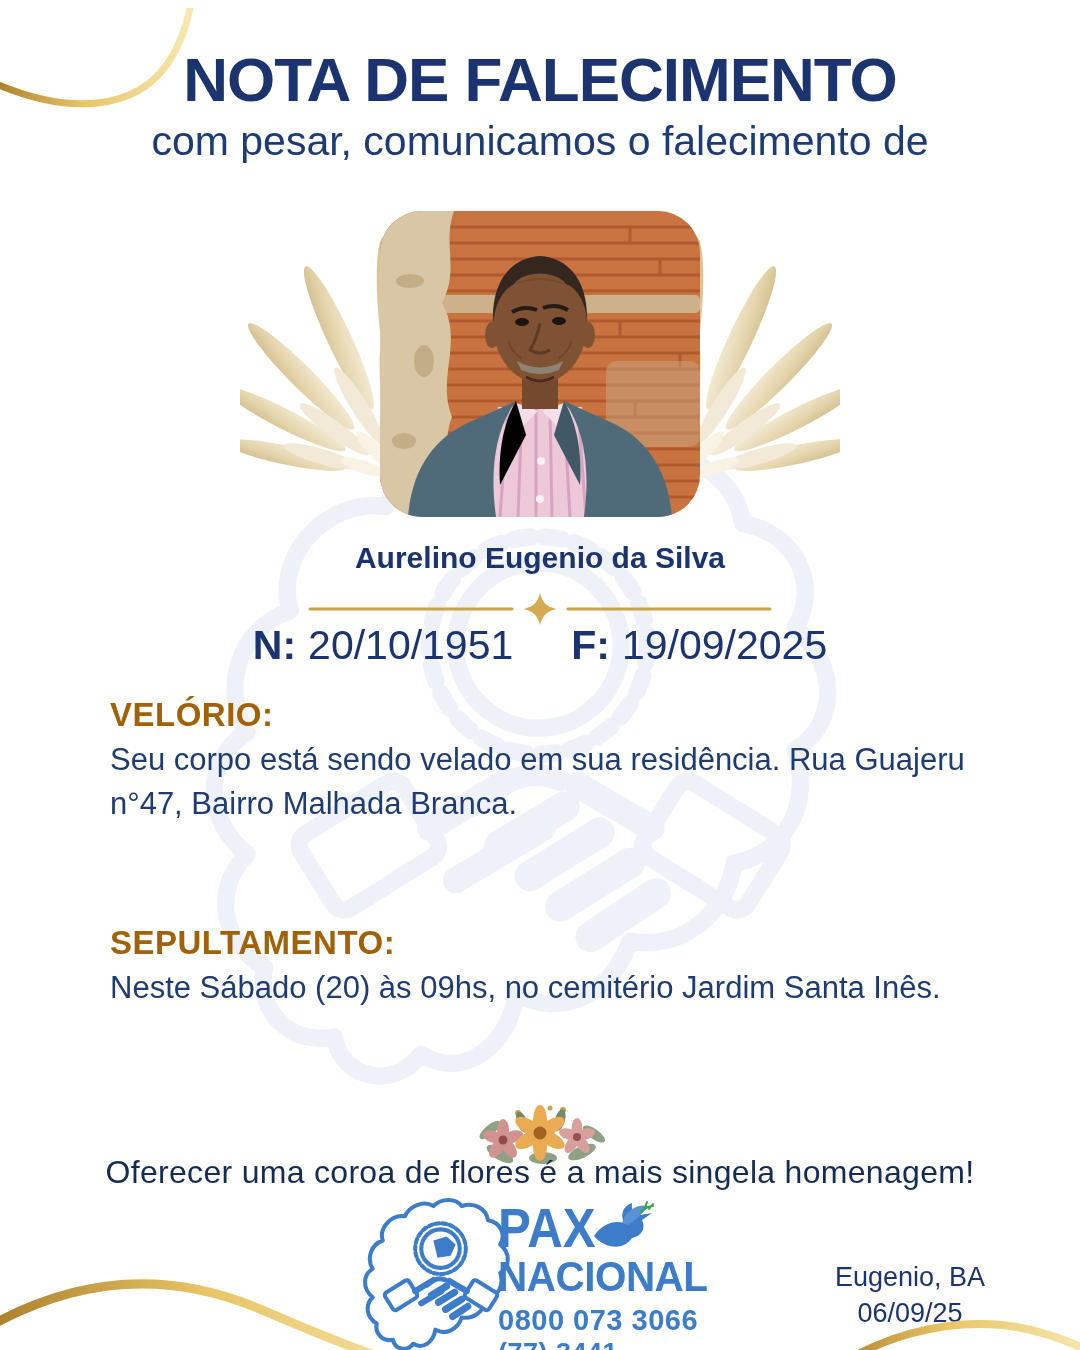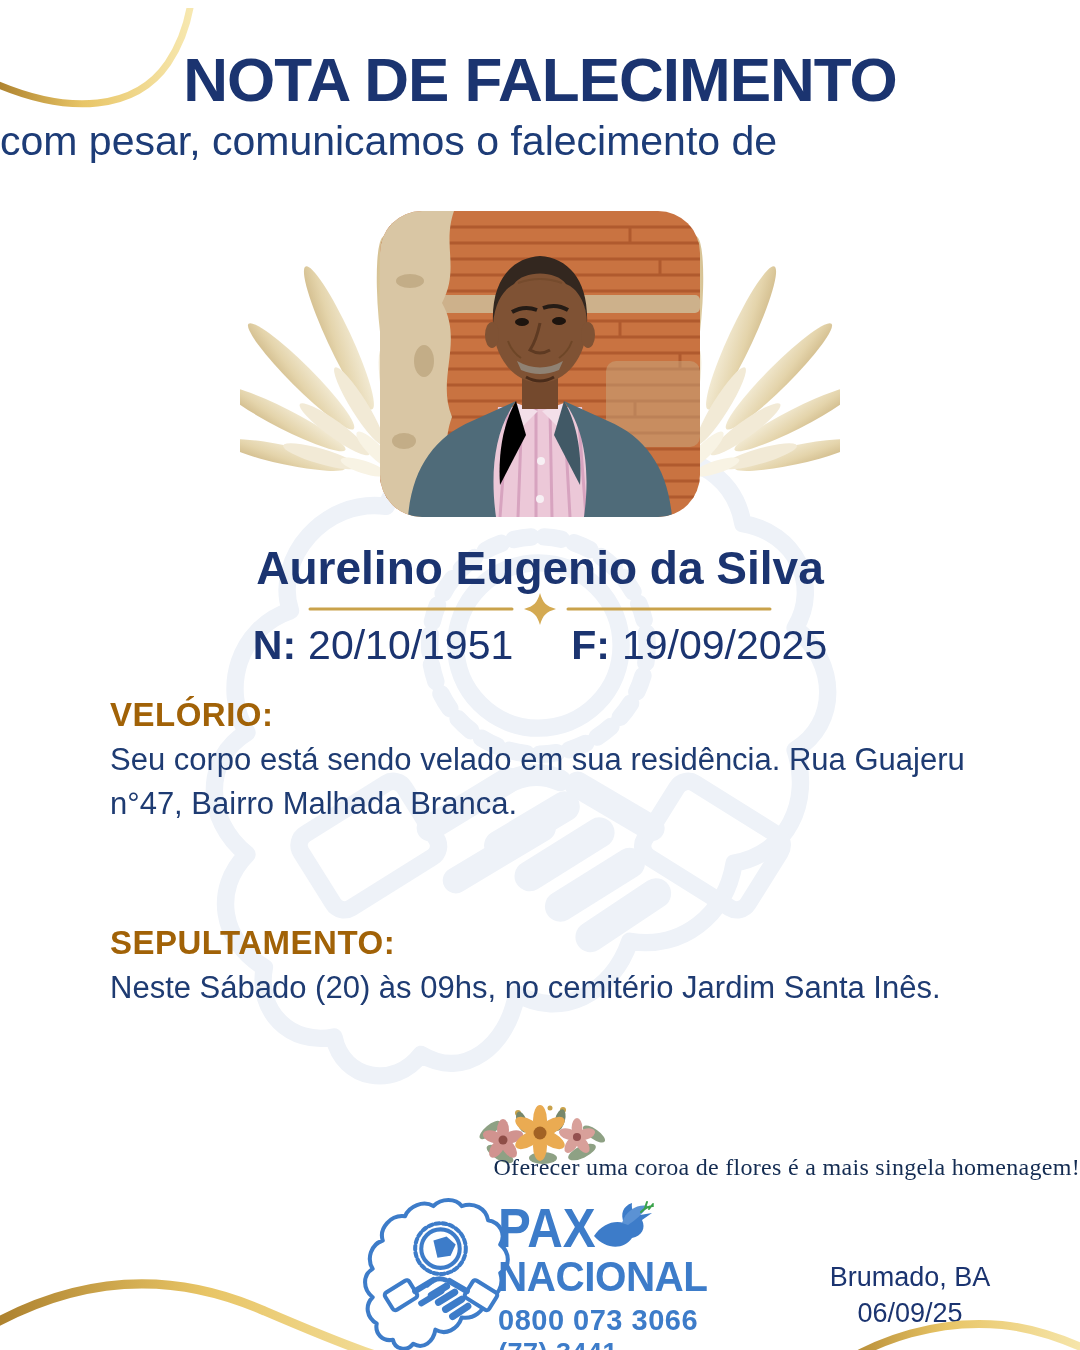--- a/index.html
+++ b/index.html
@@ -11,32 +11,32 @@
   svg { display:block; }
   .layer { position:absolute; inset:0; pointer-events:none; }
 
   .title {
     position:absolute; top:36px; left:0; width:100%;
     text-align:center; font-size:62px; font-weight:800;
     letter-spacing:-1px; color:#1b3470;
   }
   .subtitle {
     position:absolute; top:110px; left:0; width:100%;
-    font-size:41px; font-weight:400; color:#1d3c77;
+    text-align:center; font-size:41px; font-weight:400; color:#1d3c77;
   }
 
   .wings { position:absolute; left:240px; top:192px; width:600px; height:300px; z-index:1; }
   .photo {
     position:absolute; left:380px; top:203px; width:320px; height:306px;
     border-radius:42px; overflow:hidden; z-index:2;
   }
 
   .name {
     position:absolute; top:533px; left:0; width:100%; z-index:3;
-    text-align:center; font-size:46px; font-weight:700; color:#1b3470;
+    text-align:center; font-size:30px; font-weight:700; color:#1b3470;
   }
   .divider { position:absolute; top:584px; left:300px; width:480px; height:34px; z-index:3; }
 
   .dates {
     position:absolute; top:614px; left:0; width:100%; z-index:3;
     display:flex; justify-content:center; gap:58px;
     font-size:41px; color:#1b3470;
   }
   .dates .grp { display:flex; gap:12px; }
   .dates .lbl { font-weight:700; }
@@ -49,22 +49,22 @@
     position:absolute; left:110px; width:880px; font-size:31px;
     line-height:1.42; color:#1e3b72; z-index:3;
   }
   .h-velorio { top:688px; } .t-velorio { top:730px; }
   .h-sepult  { top:916px; } .t-sepult  { top:958px; }
 
   .floral { position:absolute; left:260px; top:1092px; width:560px; height:74px; z-index:3; }
 
   .slogan {
     position:absolute; top:1146px; left:0; width:100%; z-index:3;
-    text-align:right; font-size:24px; letter-spacing:.3px;
-    color:#142c52; font-weight:500;font-family:Liberation Serif, serif;
+    text-align:center; font-size:32px; letter-spacing:.3px;
+    color:#142c52; font-weight:500;
   }
 
   .logo-map { position:absolute; left:352px; top:1190px; width:178px; height:162px; z-index:3; }
 
   .brand { position:absolute; left:498px; top:1194px; z-index:3; color:#3d7cc9; width:300px; }
   .brand-pax {
     font-size:56px; font-weight:800; line-height:.92; letter-spacing:0;
     transform:scaleX(.88); transform-origin:left;
   }
   .brand-nacional {
@@ -317,17 +317,17 @@
     <div class="brand-nacional">NACIONAL</div>
     <div class="phone-main">0800 073 3066</div>
     <div class="phone-row">
       <span class="phone-sec">(77) 3441-3028</span>
       <span class="badge-24h">24 HORAS</span>
     </div>
 
   </div>
 
   <div class="place">
-    <div>Brumado, BA</div>
+    <div>Eugenio, BA</div>
     <div>06/09/25</div>
   </div>
 
 </div>
 
 </body></html>

